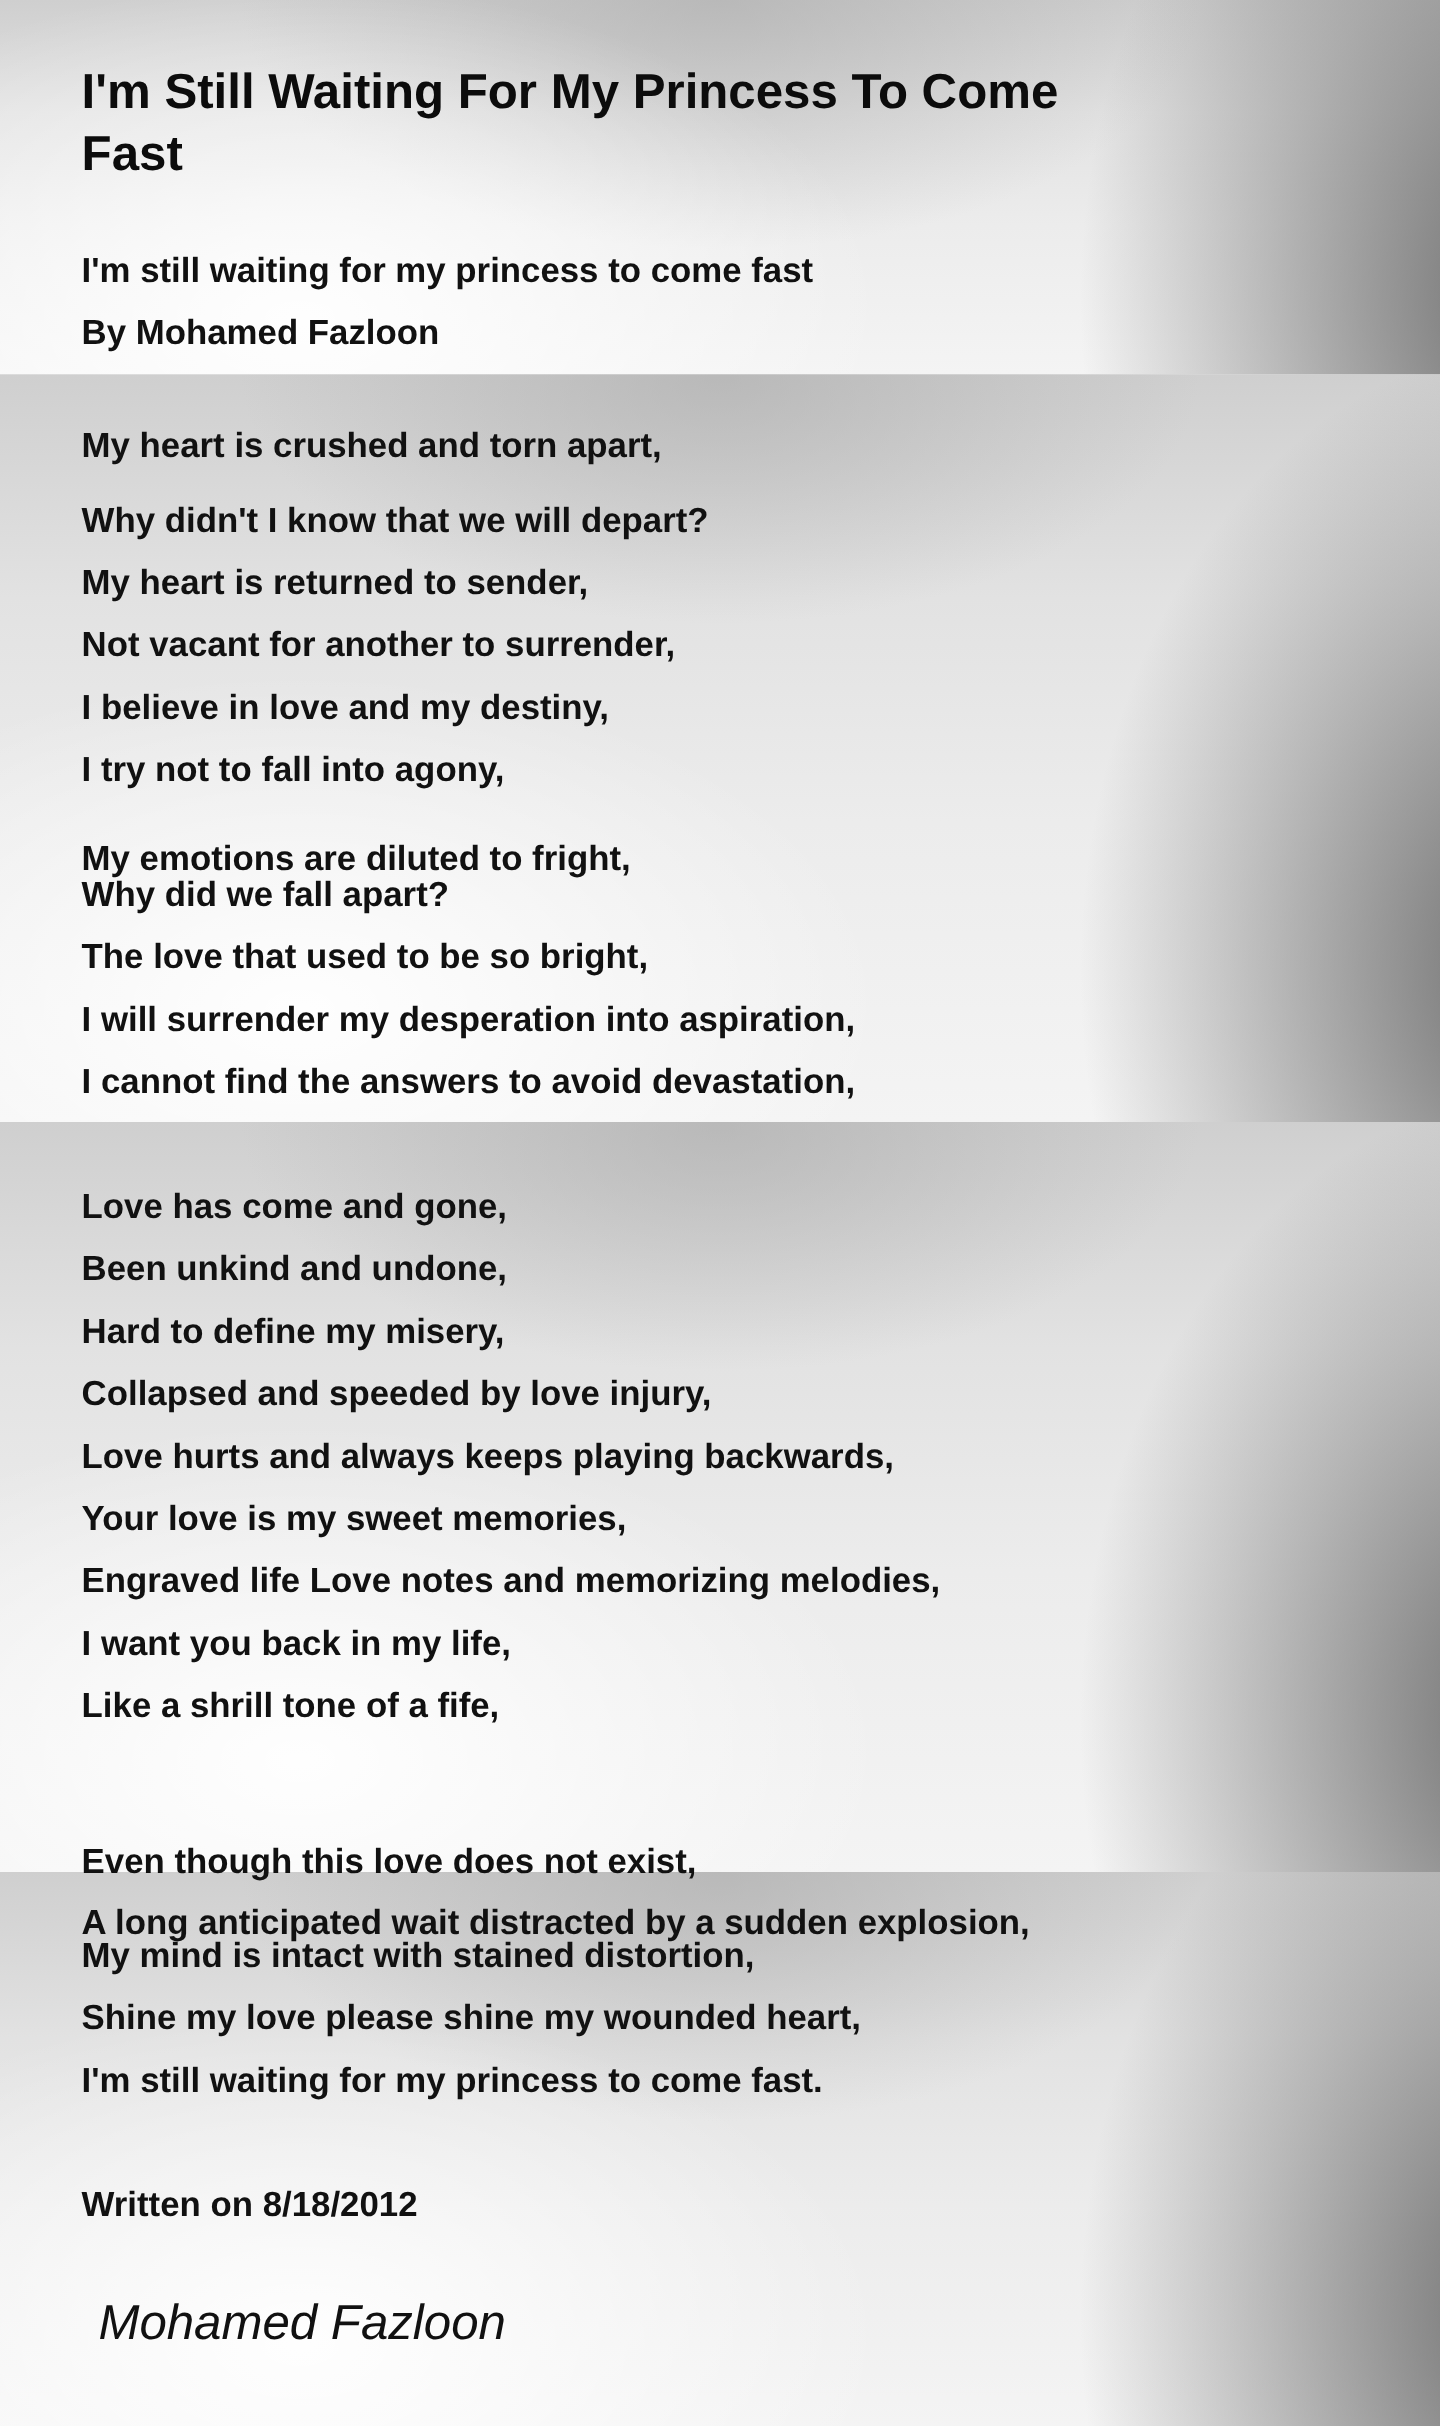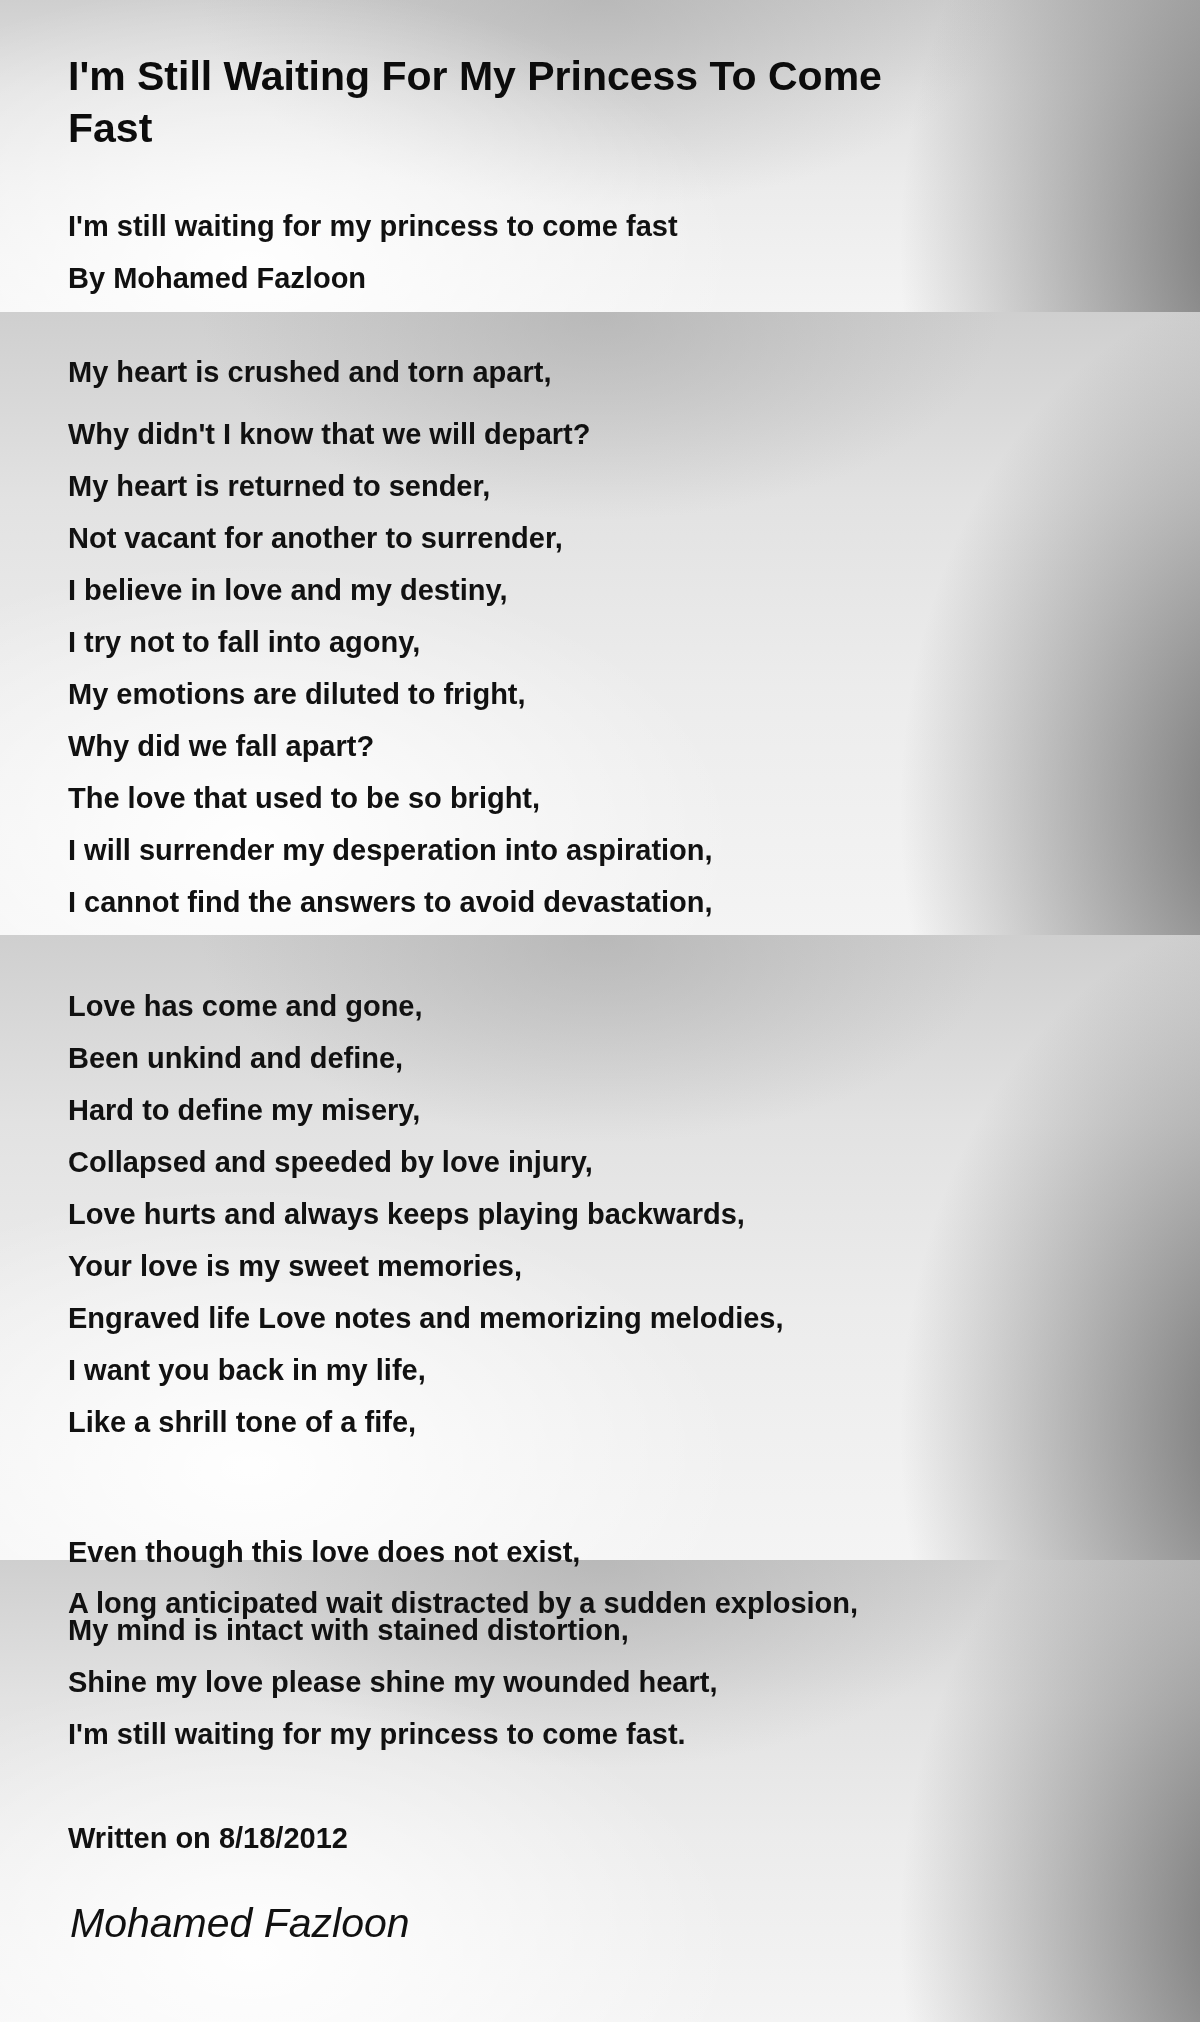--- a/index.html
+++ b/index.html
@@ -19,21 +19,21 @@
   .content { position: absolute; left: 0; top: 0; width: 1200px; }
   .title {
     position: absolute; left: 68px; top: 50px; width: 900px; margin: 0;
     font-family: "Liberation Sans", sans-serif; font-weight: bold; font-size: 41px; line-height: 52px; color: #0c0c0c;
   }
   .line {
     position: absolute; left: 68px; margin: 0; white-space: nowrap;
     font-family: "Liberation Sans", sans-serif; font-weight: bold; font-size: 29px; line-height: 40px; color: #111;
   }
   .signature {
-    position: absolute; left: 70px; top: 1898px; margin: 0; white-space: nowrap;
+    position: absolute; left: 70px; top: 1898px; margin: 12px; white-space: nowrap;
     font-family: "Liberation Sans", sans-serif; font-style: italic; font-size: 41px; line-height: 50px; color: #111; text-align: center;
   }
 </style>
 </head>
 <body>
 
 <div class="panel p1"></div>
 <div class="panel p2"></div>
 <div class="panel p3"></div>
 <div class="panel p4"></div>
@@ -44,30 +44,30 @@
   <p class="line" style="top:206px">I'm still waiting for my princess to come fast</p>
   <p class="line" style="top:258px">By Mohamed Fazloon</p>
 
   <div>
     <p class="line" style="top:352px">My heart is crushed and torn apart,</p>
     <p class="line" style="top:414px">Why didn't I know that we will depart?</p>
     <p class="line" style="top:466px">My heart is returned to sender,</p>
     <p class="line" style="top:518px">Not vacant for another to surrender,</p>
     <p class="line" style="top:570px">I believe in love and my destiny,</p>
     <p class="line" style="top:622px">I try not to fall into agony,</p>
-    <p class="line" style="top:674px">My emotions are diluted to fright,</p>
+    <p class="line" style="top:696px">My emotions are diluted to fright,</p>
     <p class="line" style="top:726px">Why did we fall apart?</p>
     <p class="line" style="top:778px">The love that used to be so bright,</p>
     <p class="line" style="top:830px">I will surrender my desperation into aspiration,</p>
     <p class="line" style="top:882px">I cannot find the answers to avoid devastation,</p>
   </div>
 
   <div>
     <p class="line" style="top:986px">Love has come and gone,</p>
-    <p class="line" style="top:1038px">Been unkind and define,</p>
+    <p class="line" style="top:1038px">Been unkind and undone,</p>
     <p class="line" style="top:1090px">Hard to define my misery,</p>
     <p class="line" style="top:1142px">Collapsed and speeded by love injury,</p>
     <p class="line" style="top:1194px">Love hurts and always keeps playing backwards,</p>
     <p class="line" style="top:1246px">Your love is my sweet memories,</p>
     <p class="line" style="top:1298px">Engraved life Love notes and memorizing melodies,</p>
     <p class="line" style="top:1350px">I want you back in my life,</p>
     <p class="line" style="top:1402px">Like a shrill tone of a fife,</p>
     <p class="line" style="top:1532px">Even though this love does not exist,</p>
     <p class="line" style="top:1583px">A long anticipated wait distracted by a sudden explosion,</p>
   </div>

